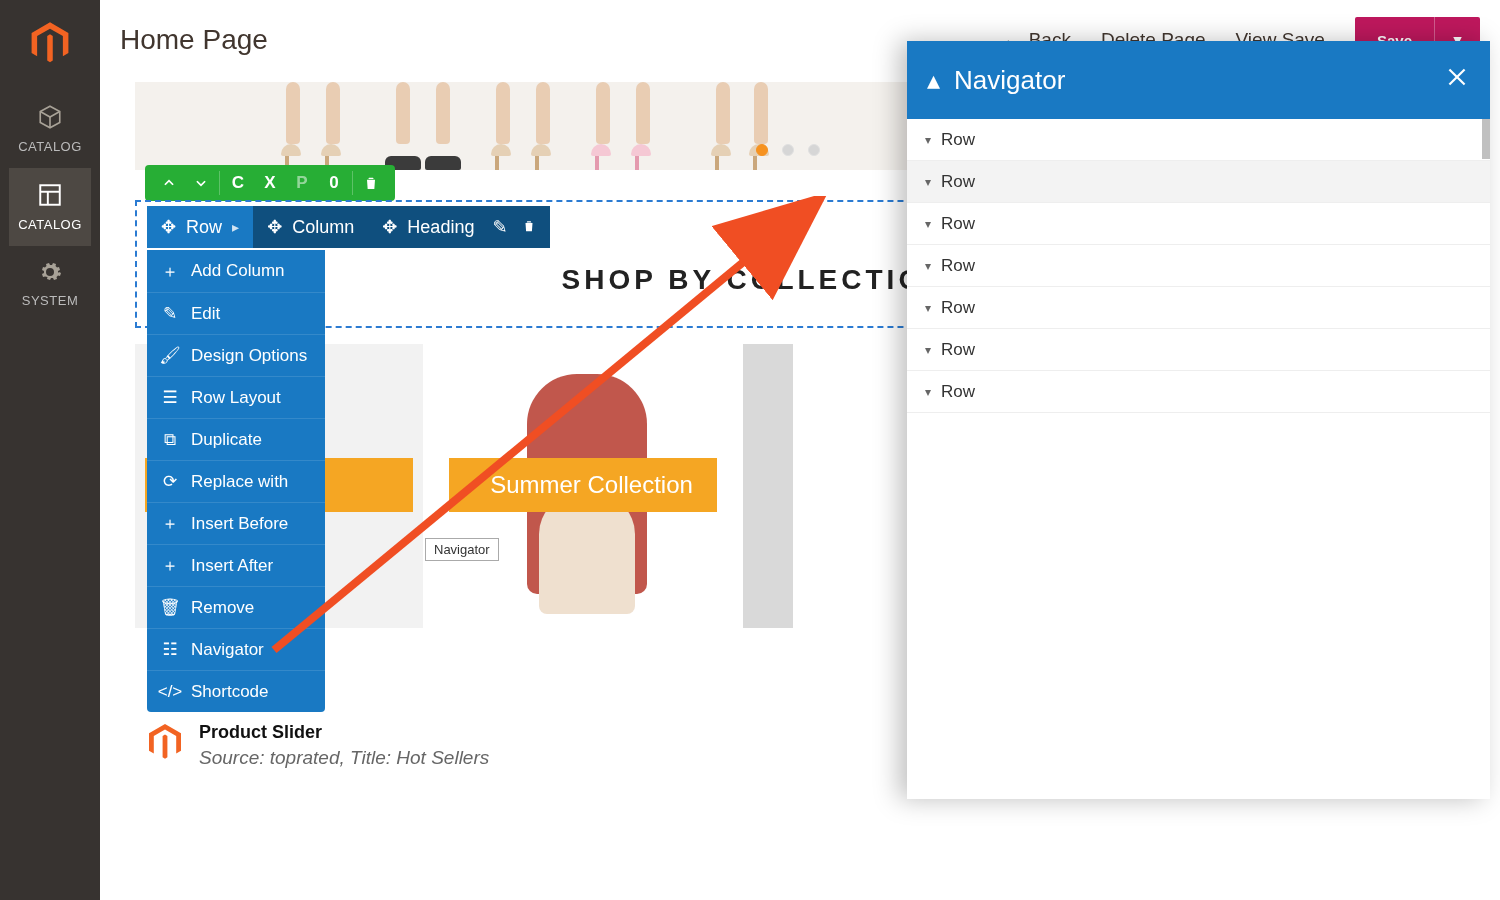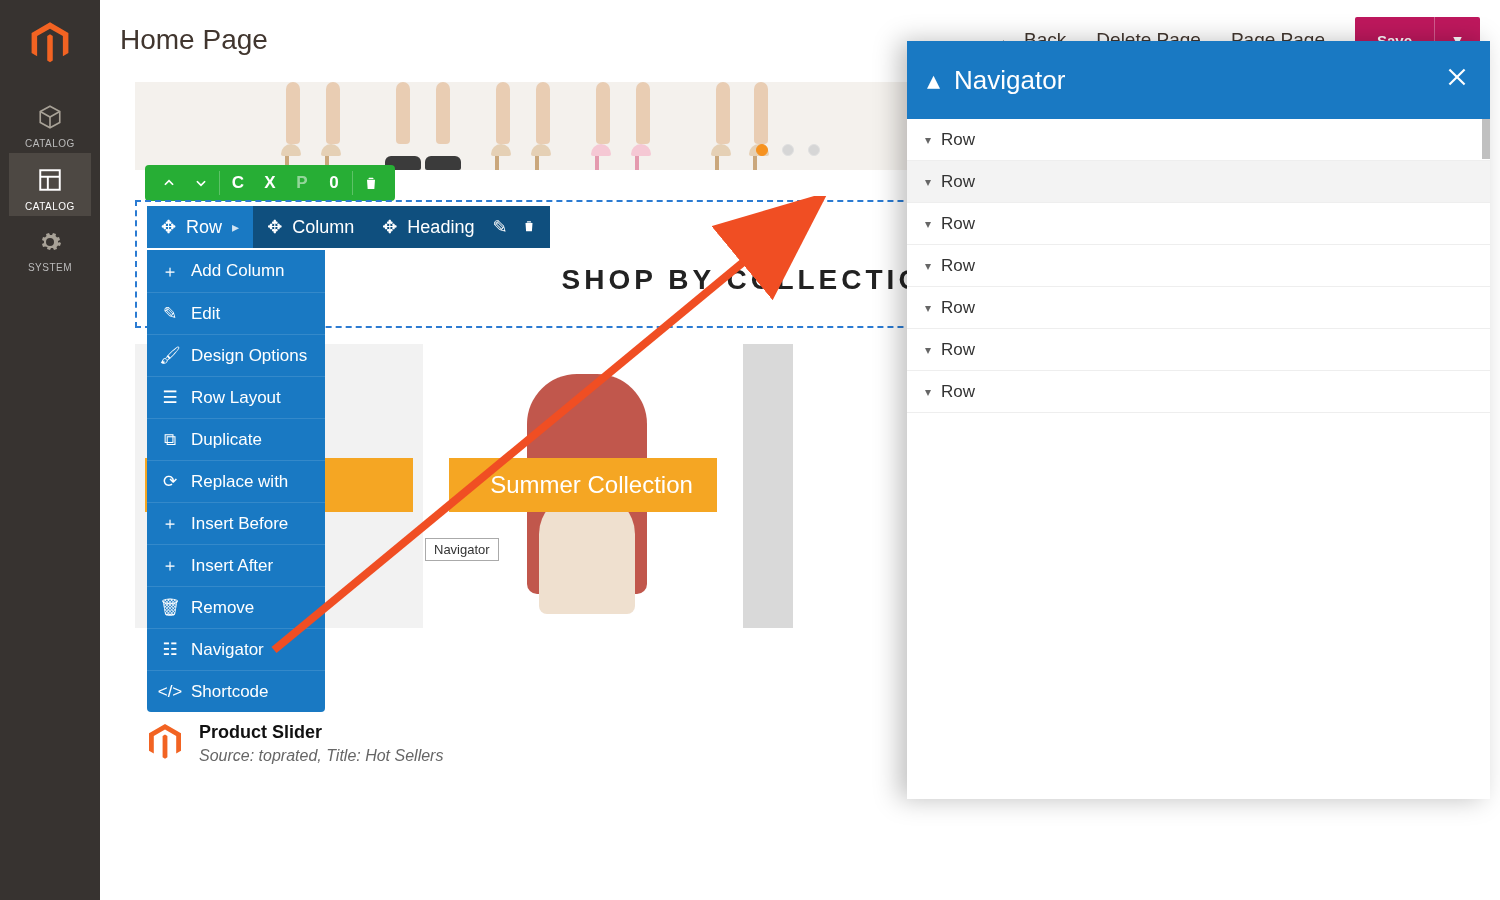--- a/index.html
+++ b/index.html
@@ -2,21 +2,21 @@
 <html><head>
 <meta charset="utf-8">
 <style>
   * { box-sizing: border-box; margin: 0; padding: 0; font-family: -apple-system, BlinkMacSystemFont, "Segoe UI", Helvetica, Arial, sans-serif; }
   html, body { width: 1500px; height: 900px; overflow: hidden; background: #fff; }
 
   
   .admin-sidebar { position: absolute; left: 0; top: 0; width: 100px; height: 900px; background: #373330; color: #aaa; display: flex; flex-direction: column; align-items: center; }
   .admin-logo { width: 50px; height: 50px; margin: 18px 0 22px 0; display: flex; align-items: center; justify-content: center; }
   .admin-logo svg { width: 46px; height: 46px; }
-  .nav-item { width: 82px; padding: 14px 0 4px 0; text-align: center; font-size: 10px; letter-spacing: 0.5px; color: #bbb; cursor: pointer; }
+  .nav-item { width: 82px; padding: 14px 0 14px 0; text-align: center; font-size: 13px; letter-spacing: 0.5px; color: #bbb; cursor: pointer; }
   .nav-item.active { background: #4d4843; color: #fff; }
   .nav-item .icon { display: block; margin: 0 auto 6px auto; }
 
   
   .page-header { position: absolute; left: 100px; top: 0; right: 0; height: 80px; display: flex; align-items: center; padding: 0 20px; }
   .page-title { font-size: 28px; font-weight: 400; color: #41362f; }
   .header-actions { margin-left: auto; display: flex; align-items: center; gap: 30px; }
   .back-link { display: flex; align-items: center; gap: 8px; color: #41362f; font-size: 19px; cursor: pointer; }
   .header-link { color: #41362f; font-size: 19px; cursor: pointer; }
   .save-btn { background: #be185d; color: #fff; height: 46px; display: flex; align-items: center; font-size: 15px; font-weight: 600; border-radius: 2px; overflow: hidden; }
@@ -69,21 +69,21 @@
   .card { width:288px; height:284px; background:#f2f2f2; position:relative; overflow:hidden; }
   .card .band { position:absolute; left:10px; right:10px; top:114px; height:54px; background:#f5a623; color:#fff; font-size:24px; display:flex; align-items:center; justify-content:center;padding-left:17px; }
   .card2-art { position:absolute; inset:0; background:#fff; }
   .card2-art::before { content:""; position:absolute; left:88px; top:30px; width:120px; height:220px; background:#c1574c; border-radius:50px 50px 10px 10px; }
   .card2-art::after { content:""; position:absolute; left:100px; top:150px; width:96px; height:120px; background:#efe0cf; border-radius:40px 40px 8px 8px; }
 
   
   .ps-meta { position:absolute; top:640px; left:10px; display:flex; gap:14px; align-items:flex-start; width:500px; }
   .m-logo { width:40px; height:40px; }
   .ps-title { font-size:18px; font-weight:700; color:#111; margin-bottom:4px; }
-  .ps-sub { font-size:16px; font-style:italic; color:#666; }
+  .ps-sub { font-size:19px; font-style:italic; color:#666; }
 
   
   .nav-panel { position:absolute; right:10px; top:41px; width:583px; height:758px; background:#fff; box-shadow:-8px 0 24px rgba(0,0,0,0.25); z-index:15; display:flex; flex-direction:column; }
   .nav-head { height:78px; background:#1979c3; color:#fff; display:flex; align-items:center; padding:0 20px; font-size:26px; }
   .nav-head .tri { margin-right:14px; }
   .nav-close { margin-left:auto; cursor:pointer; }
   .nav-body { flex:1; overflow:auto; position:relative; }
   .nav-row { height:42px; display:flex; align-items:center; padding:0 18px; font-size:17px; color:#333; border-bottom:1px solid #eee; cursor:pointer; }
   .nav-row .tri { color:#666; margin-right:10px; font-size:12px; }
   .nav-row.sel { background:#f3f3f3; }
@@ -127,21 +127,21 @@
 </div>
 
 <div class="page-header">
   <div class="page-title">Home Page</div>
   <div class="header-actions">
     <div class="back-link">
       <span>←</span>
       <span>Back</span>
     </div>
     <div class="header-link">Delete Page</div>
-    <div class="header-link">Page Page</div>
+    <div class="header-link">View Save</div>
     <div class="save-btn">
       <span class="label">Save</span>
       <span class="caret">▾</span>
     </div>
   </div>
 </div>
 
 <div class="canvas">
 
   <div class="hero">

